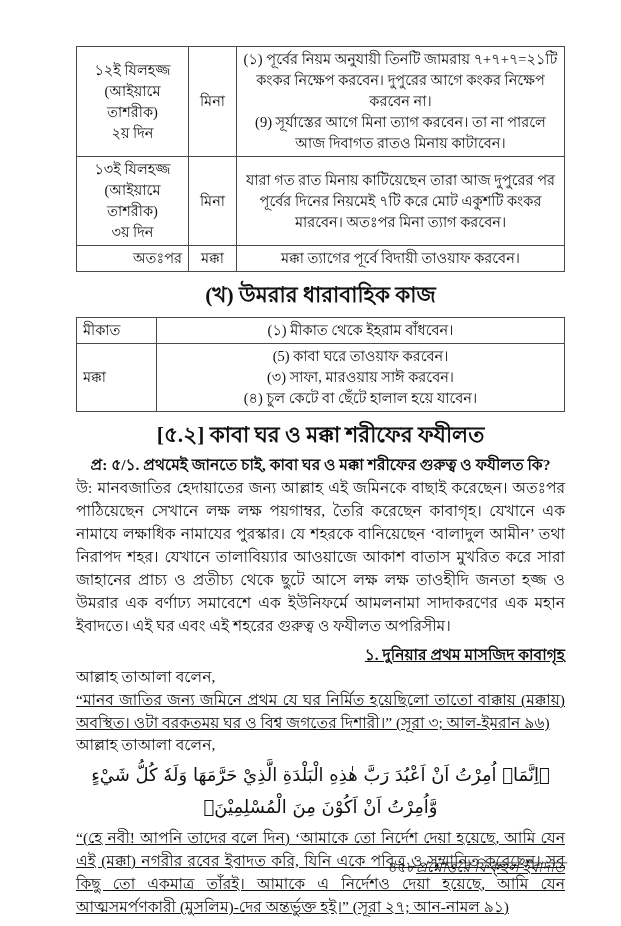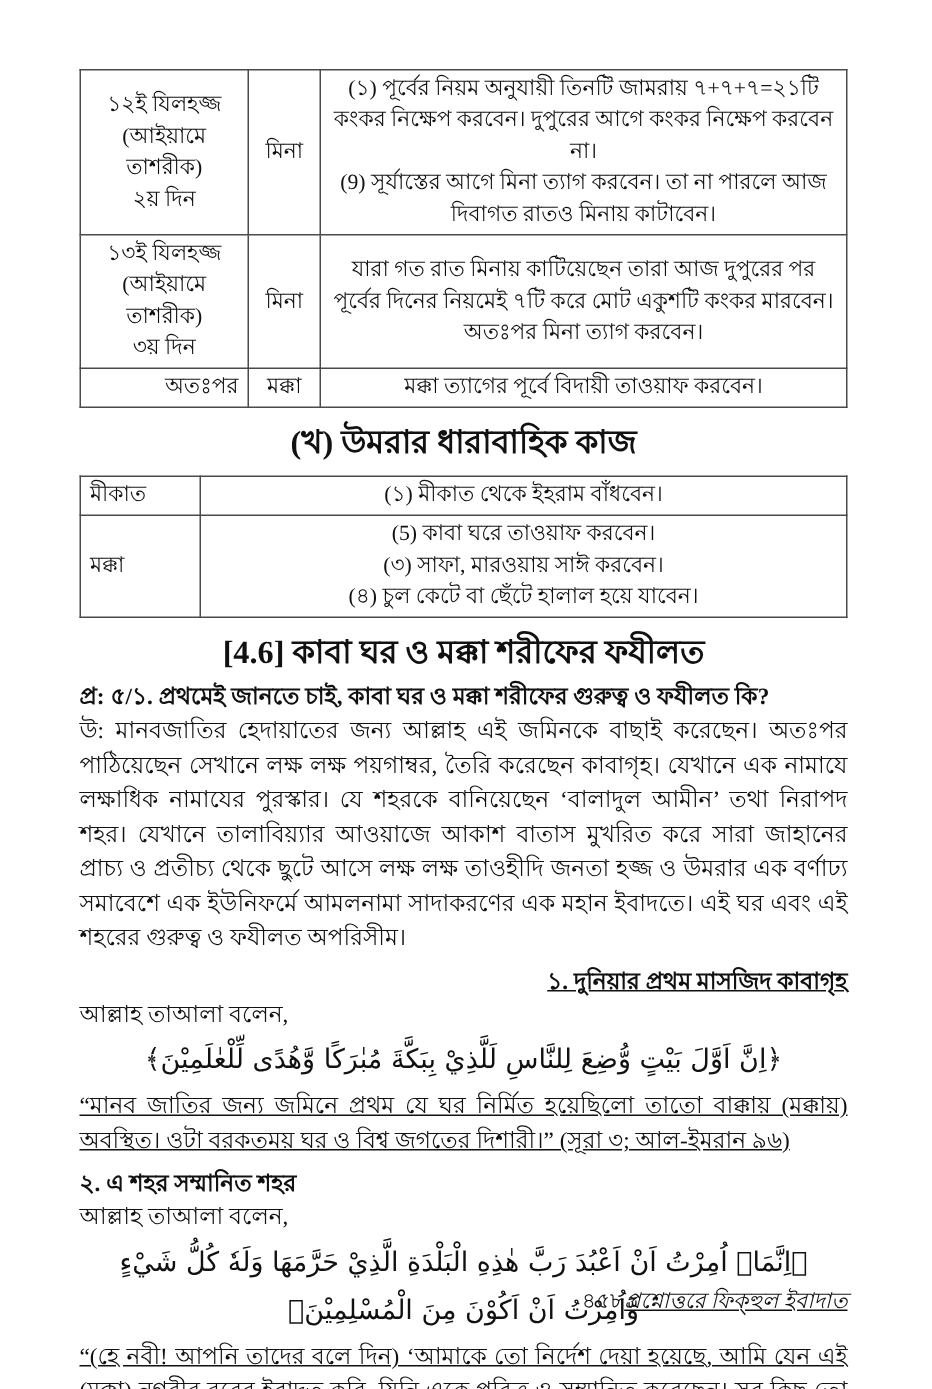--- a/index.html
+++ b/index.html
@@ -11,21 +11,21 @@
     overflow: hidden;
     font-family: "Liberation Serif", "DejaVu Serif", serif;
     color: #111111;
   }
   .page {
     position: relative;
     width: 621px;
     height: 926px;
     background: #ffffff;
     box-sizing: border-box;
-    padding: 46px 56px 0 53px;
+    padding: 46px 56px 0 76px;
   }
   
   table {
     border-collapse: collapse;
     width: 100%;
     table-layout: fixed;
   }
   td, th {
     border: 1.2px solid #4a4a4a;
     font-size: 14.5px;
@@ -49,20 +49,21 @@
     font-weight: bold;
     font-size: 21.5px;
     line-height: 28px;
     margin: 9px 0 1px 0;
   }
   .q-line {
     font-weight: bold;
     font-size: 15.5px;
     line-height: 23px;
     margin: 4px 0 0 0;
+    text-align: center;
   }
   .body-para {
     font-size: 15.5px;
     line-height: 23px;
     text-align: justify;
     margin: 0;
   }
   .sub-heading {
     font-weight: bold;
     font-size: 15.5px;
@@ -157,31 +158,29 @@
         <td class="c-place">মক্কা</td>
         <td>
           <span class="task-line">(5) কাবা ঘরে তাওয়াফ করবেন।</span>
           <span class="task-line">(৩) সাফা, মারওয়ায় সাঈ করবেন।</span>
           <span class="task-line">(৪) চুল কেটে বা ছেঁটে হালাল হয়ে যাবেন।</span>
         </td>
       </tr>
     </tbody>
   </table>
 
-  <h2 class="big-heading">[4.6] কাবা ঘর ও মক্কা শরীফের ফযীলত</h2>
+  <h2 class="big-heading">[৫.২] কাবা ঘর ও মক্কা শরীফের ফযীলত</h2>
 
   <p class="q-line">প্র: ৫/১. প্রথমেই জানতে চাই, কাবা ঘর ও মক্কা শরীফের গুরুত্ব ও ফযীলত কি?</p>
   <p class="body-para">উ: মানবজাতির হেদায়াতের জন্য আল্লাহ এই জমিনকে বাছাই করেছেন। অতঃপর পাঠিয়েছেন সেখানে লক্ষ লক্ষ পয়গাম্বর, তৈরি করেছেন কাবাগৃহ। যেখানে এক নামাযে লক্ষাধিক নামাযের পুরস্কার। যে শহরকে বানিয়েছেন ‘বালাদুল আমীন’ তথা নিরাপদ শহর। যেখানে তালাবিয়্যার আওয়াজে আকাশ বাতাস মুখরিত করে সারা জাহানের প্রাচ্য ও প্রতীচ্য থেকে ছুটে আসে লক্ষ লক্ষ তাওহীদি জনতা হজ্জ ও উমরার এক বর্ণাঢ্য সমাবেশে এক ইউনিফর্মে আমলনামা সাদাকরণের এক মহান ইবাদতে। এই ঘর এবং এই শহরের গুরুত্ব ও ফযীলত অপরিসীম।</p>
 
   <h3 class="sub-heading u">১. দুনিয়ার প্রথম মাসজিদ কাবাগৃহ</h3>
   <p class="intro-line">আল্লাহ তাআলা বলেন,</p>
-  <p class="arabic">﴿اِنَّ اَوَّلَ بَيْتٍ وُّضِعَ لِلنَّاسِ لَلَّذِيْ بِبَكَّةَ مُبٰرَكًا وَّهُدًى لِّلْعٰلَمِيْنَ﴾</p>
   <p class="translation">“মানব জাতির জন্য জমিনে প্রথম যে ঘর নির্মিত হয়েছিলো তাতো বাক্কায় (মক্কায়) অবস্থিত। ওটা বরকতময় ঘর ও বিশ্ব জগতের দিশারী।” (সূরা ৩; আল-ইমরান ৯৬)</p>
 
-  <h3 class="sub-heading">২. এ শহর সম্মানিত শহর</h3>
   <p class="intro-line">আল্লাহ তাআলা বলেন,</p>
   <p class="arabic">﴿اِنَّمَاۤ اُمِرْتُ اَنْ اَعْبُدَ رَبَّ هٰذِهِ الْبَلْدَةِ الَّذِيْ حَرَّمَهَا وَلَهٗ كُلُّ شَيْءٍ وَّاُمِرْتُ اَنْ اَكُوْنَ مِنَ الْمُسْلِمِيْنَ﴾</p>
   <p class="translation">“(হে নবী! আপনি তাদের বলে দিন) ‘আমাকে তো নির্দেশ দেয়া হয়েছে, আমি যেন এই (মক্কা) নগরীর রবের ইবাদত করি, যিনি একে পবিত্র ও সম্মানিত করেছেন। সব কিছু তো একমাত্র তাঁরই। আমাকে এ নির্দেশও দেয়া হয়েছে, আমি যেন আত্মসমর্পণকারী (মুসলিম)-দের অন্তর্ভুক্ত হই।” (সূরা ২৭; আন-নামল ৯১)</p>
 
   <div class="footer">
     <span class="page-num">৪৫৮</span>
     <span class="book-title">প্রশ্নোত্তরে ফিক্‌হুল ইবাদাত</span>
   </div>
 
 </div>

